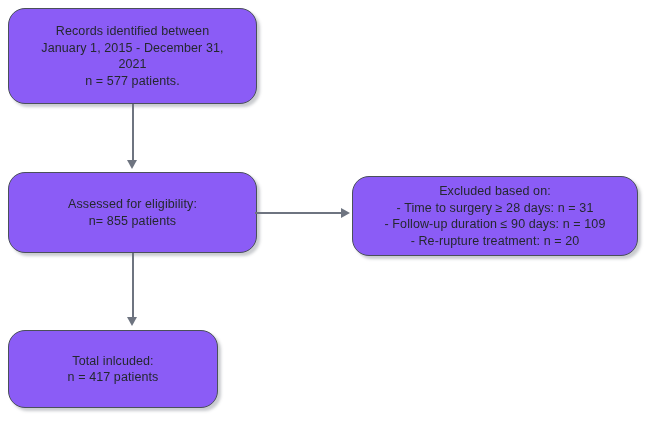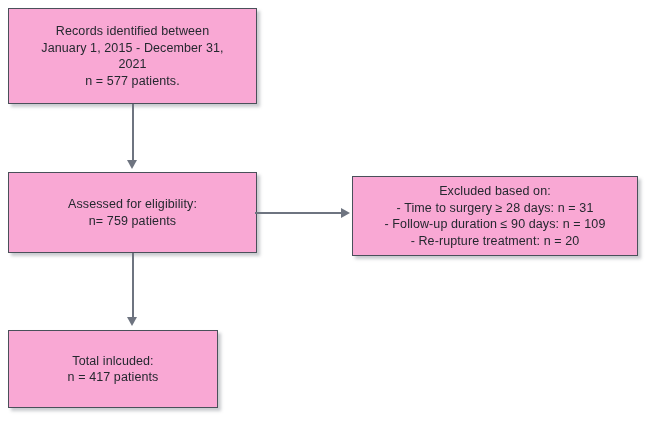--- a/index.html
+++ b/index.html
@@ -13,23 +13,23 @@
   #flowchart {
     position: relative;
     width: 649px;
     height: 422px;
     background: #ffffff;
     overflow: hidden;
   }
   .node {
     position: absolute;
     box-sizing: border-box;
-    background: #f9a8d4;
+    background: #8b5cf6;
     border: 1.5px solid #4a505a;
-    border-radius: 0;
+    border-radius: 17px;
     box-shadow: 3px 3px 3px rgba(120,125,135,0.40);
     display: flex;
     align-items: center;
     justify-content: center;
     text-align: center;
   }
   .node-text {
     color: #24282f;
     font-size: 12.5px;
     line-height: 16.5px;
@@ -85,21 +85,21 @@
 January 1, 2015 - December 31,
 2021
 n = 577 patients.</div>
   </div>
 
   <div class="arrow-line arrow-v" id="arrow1-line"></div>
   <div class="arrow-head-down" id="arrow1-head"></div>
 
   <div class="node" id="node-assessed">
     <div class="node-text">Assessed for eligibility:
-n= 759 patients</div>
+n= 855 patients</div>
   </div>
 
   <div class="arrow-line arrow-h" id="arrow2-line"></div>
   <div class="arrow-head-right" id="arrow2-head"></div>
 
   <div class="node" id="node-excluded">
     <div class="node-text">Excluded based on:
 - Time to surgery ≥ 28 days: n = 31
 - Follow-up duration ≤ 90 days: n = 109
 - Re-rupture treatment: n = 20</div>

